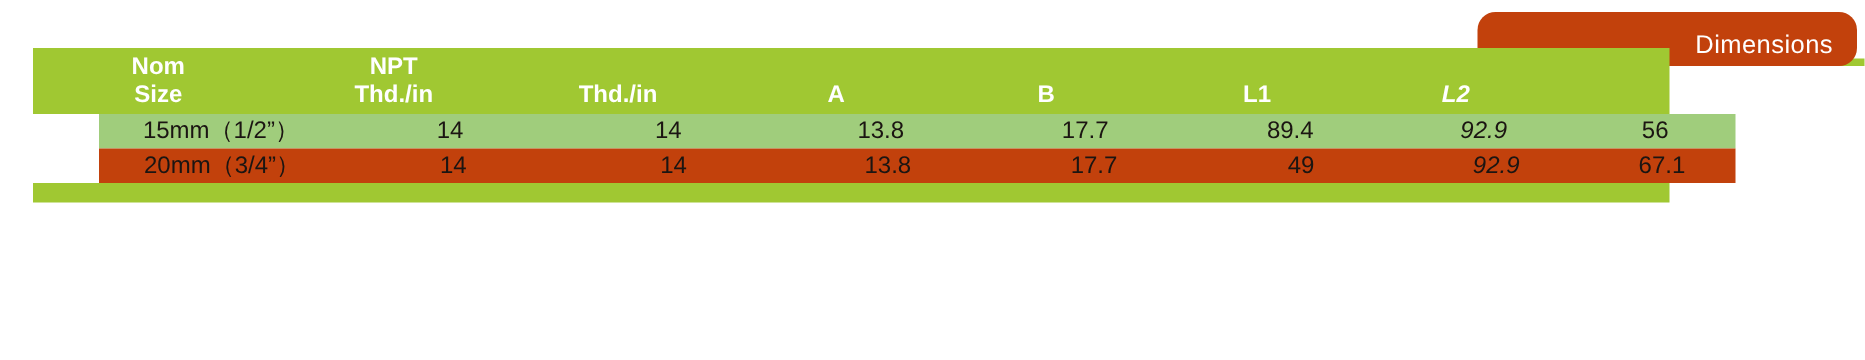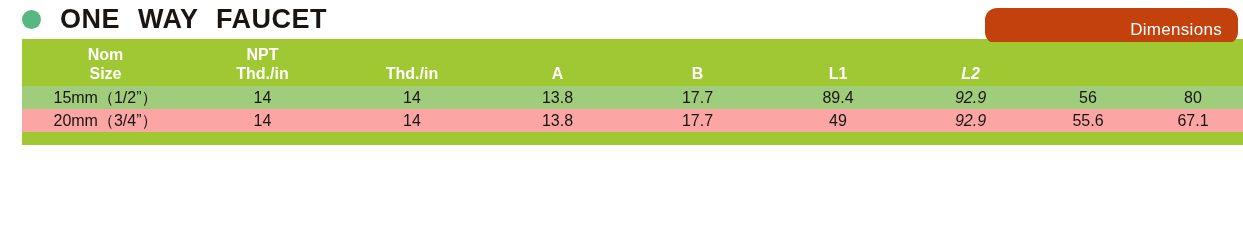--- a/index.html
+++ b/index.html
@@ -81,22 +81,22 @@
     font-size: 17px;
     font-weight: normal;
     letter-spacing: 0.3px;
     white-space: nowrap;
   }
 
   
   .table {
     position: absolute;
     left: 22px;
-    top: 42px;
-    width: 1221px;
+    top: 32px;
+    width: 1091px;
   }
   .trow {
     display: flex;
     width: 100%;
     box-sizing: border-box;
   }
   .trow .cell {
     box-sizing: border-box;
     text-align: center;
     white-space: nowrap;
@@ -129,45 +129,42 @@
   }
   .thead .cell .l1,
   .thead .cell .l2 {
     display: block;
   }
 
   
   .tbody-row {
     height: 23px;
     align-items: center;
+    margin-left: 44px;
   }
   .tbody-row .cell {
     color: #1b1512;
     font-size: 16px;
     font-weight: normal;
     line-height: 23px;
   }
   .row-a { background: #a0cd7c; }
-  .row-b { background: #fca5a5; }
+  .row-b { background: #c2410c; }
 
   .foot-bar {
     height: 13px;
     background: #a0c832;
     width: 100%;
   }
 </style>
 </head>
 <body>
 
 <div id="sheet">
 
-  <div class="title-bar">
-    <span class="bullet"></span>
-    <span class="title-text">ONE WAY FAUCET</span>
-  </div>
 
   <div class="title-rule"></div>
 
   <div class="dim-tab">
     <span class="dim-tab-label">Dimensions</span>
   </div>
 
   <div class="table">
 
     <div class="trow thead">
@@ -198,31 +195,29 @@
 
     <div class="trow tbody-row row-a">
       <div class="cell c0">15mm（1/2”）</div>
       <div class="cell c1">14</div>
       <div class="cell c2">14</div>
       <div class="cell c3">13.8</div>
       <div class="cell c4">17.7</div>
       <div class="cell c5">89.4</div>
       <div class="cell c6">92.9</div>
       <div class="cell c7">56</div>
-      <div class="cell c8">80</div>
     </div>
 
     <div class="trow tbody-row row-b">
       <div class="cell c0">20mm（3/4”）</div>
       <div class="cell c1">14</div>
       <div class="cell c2">14</div>
       <div class="cell c3">13.8</div>
       <div class="cell c4">17.7</div>
       <div class="cell c5">49</div>
       <div class="cell c6">92.9</div>
-      <div class="cell c7">55.6</div>
       <div class="cell c8">67.1</div>
     </div>
 
     <div class="foot-bar"></div>
 
   </div>
 </div>
 
 </body></html>

